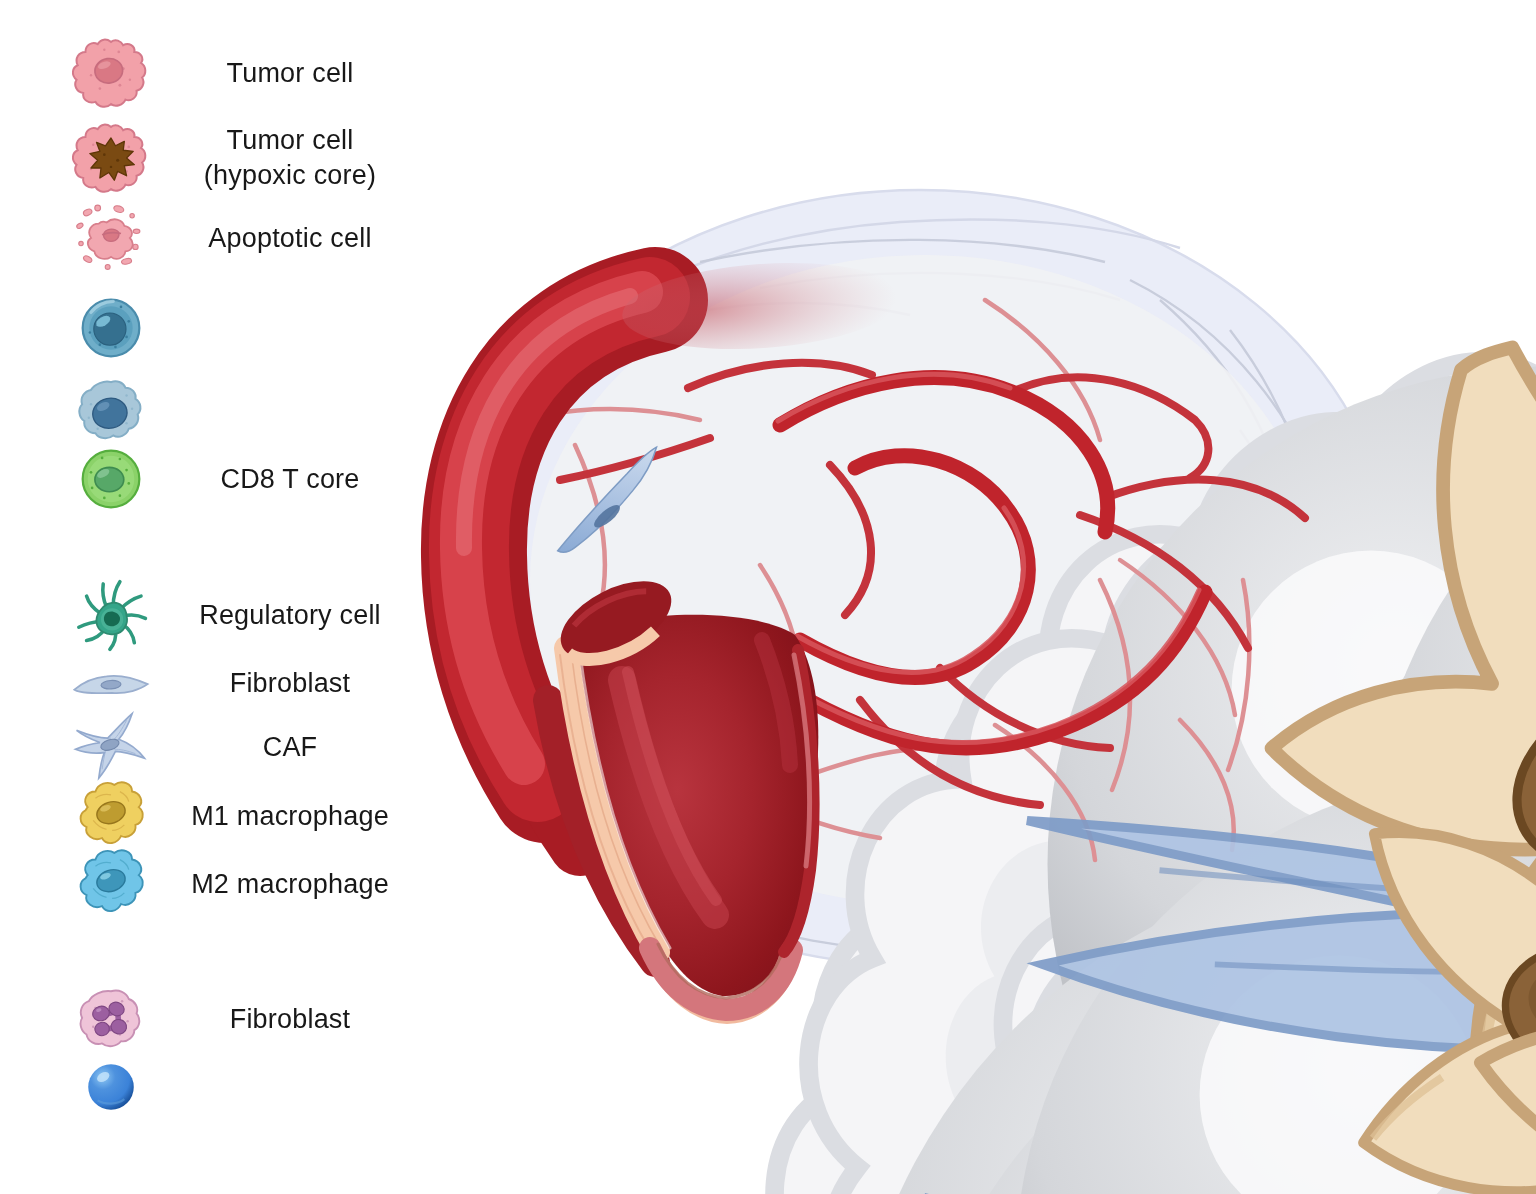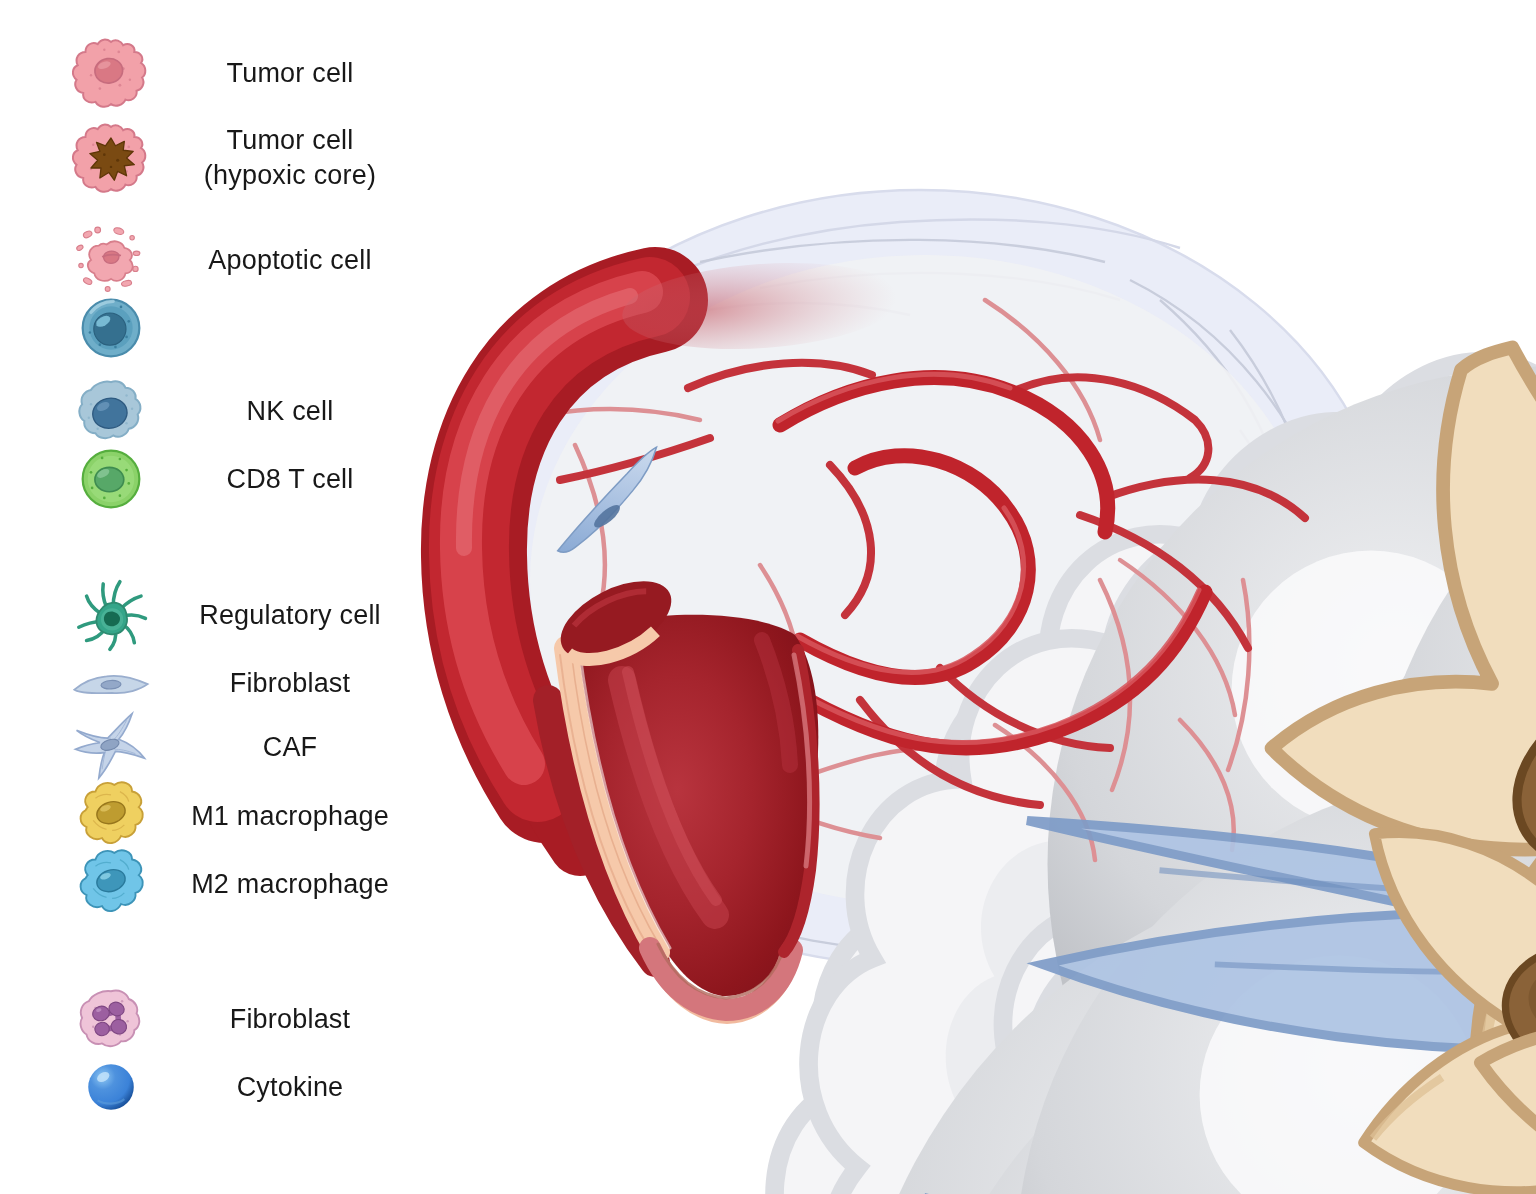--- a/index.html
+++ b/index.html
@@ -310,21 +310,21 @@
             <circle cx="30" cy="33" r="1.2"></circle>
             <circle cx="42" cy="38" r="1.4"></circle>
             <circle cx="36" cy="44" r="1.1"></circle>
           </g>
       </svg>
     </span>
     <span class="llabel">Tumor cell
 (hypoxic core)</span>
   </div>
 
-  <div class="legend-item" style="top:215px">
+  <div class="legend-item" style="top:193px">
     <span class="licon">
       <svg viewBox="0 0 72 72">
         <g fill="#F2A7B0" stroke="#D87F8C" stroke-width="1">
           <ellipse cx="15" cy="13" rx="4" ry="2.6" transform="rotate(-25 15 13)"></ellipse>
             <circle cx="24" cy="9" r="2.6"></circle>
           <ellipse cx="43" cy="10" rx="4.6" ry="2.8" transform="rotate(18 43 10)"></ellipse>
             <circle cx="55" cy="16" r="2"></circle>
           <ellipse cx="59" cy="30" rx="3" ry="2"></ellipse>
             <circle cx="58" cy="44" r="2.4"></circle>
           <ellipse cx="50" cy="57" rx="4.6" ry="2.4" transform="rotate(-12 50 57)"></ellipse>
@@ -370,21 +370,20 @@
             <circle cx="16" cy="42" r="1.1"></circle>
             <circle cx="24" cy="52" r="1.1"></circle>
             <circle cx="50" cy="22" r="1.1"></circle>
             <circle cx="55" cy="34" r="1.1"></circle>
             <circle cx="50" cy="47" r="1.1"></circle>
           </g>
         <ellipse cx="35" cy="38" rx="15.5" ry="13.5" transform="rotate(-12 35 38)" stroke="#2E5A80" stroke-width="1.2" fill="#41749C"></ellipse>
         <ellipse cx="29" cy="32" rx="6" ry="3.5" transform="rotate(-25 29 32)" fill="#6694B8" opacity=".9"></ellipse>
       </svg>
     </span>
-    <span class="llabel">NK cell</span>
   </div>
 
   <div class="legend-item" style="top:434px">
     <span class="licon">
       <svg viewBox="0 0 72 72">
         <circle cx="36" cy="36" r="25.5" stroke="#56AE3E" stroke-width="2" fill="#8BD269"></circle>
         <circle cx="36" cy="36" r="21" fill="#A5E188" opacity=".5"></circle>
         <g fill="#56AE3E">
             <circle cx="50" cy="28" r="1.2"></circle>
             <circle cx="52" cy="40" r="1.2"></circle>
@@ -392,21 +391,21 @@
             <circle cx="30" cy="53" r="1.2"></circle>
             <circle cx="19" cy="44" r="1.2"></circle>
             <circle cx="18" cy="30" r="1.2"></circle>
             <circle cx="28" cy="17" r="1.2"></circle>
             <circle cx="44" cy="18" r="1.2"></circle>
           </g>
         <ellipse cx="34.5" cy="36.5" rx="13" ry="11" stroke="#3E8C50" stroke-width="1.5" fill="#57A868"></ellipse>
         <ellipse cx="29" cy="31" rx="6" ry="3.2" transform="rotate(-28 29 31)" fill="#85C494" opacity=".9"></ellipse>
       </svg>
     </span>
-    <span class="llabel">CD8 T cell</span>
+    <span class="llabel">CD8 T core</span>
   </div>
 
 
   <div class="legend-item" style="top:570px">
     <span class="licon">
       <svg viewBox="0 0 72 72">
         <g fill="none" stroke="#2F9A7E" stroke-width="3.2" stroke-linecap="round">
           <path d="M38,28 C38,20 40,12 44,6"></path>
             <path d="M44,31 C50,25 56,21 63,19"></path>
             <path d="M47,37 C54,35 61,36 67,39"></path>
@@ -519,16 +518,15 @@
             <stop offset="35%" stop-color="#4E92DE"></stop>
             <stop offset="75%" stop-color="#3B82D8"></stop>
             <stop offset="100%" stop-color="#174E98"></stop>
           </radialGradient>
         </defs>
         <circle cx="36" cy="36" r="20.5" fill="url(#cytG)"></circle>
         <ellipse cx="29" cy="27" rx="6" ry="4" transform="rotate(-30 29 27)" fill="#C2E2FA" opacity=".85"></ellipse>
         <path d="M24,48 C30,52 42,52 48,47" fill="none" stroke="#5E9CD8" stroke-width="2" opacity=".6"></path>
       </svg>
     </span>
-    <span class="llabel">Cytokine</span>
   </div>
 
 </div>
 
 </body></html>

